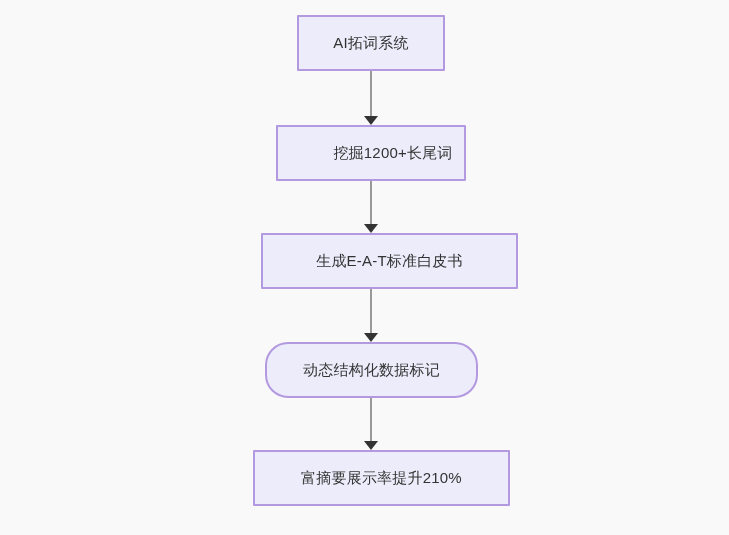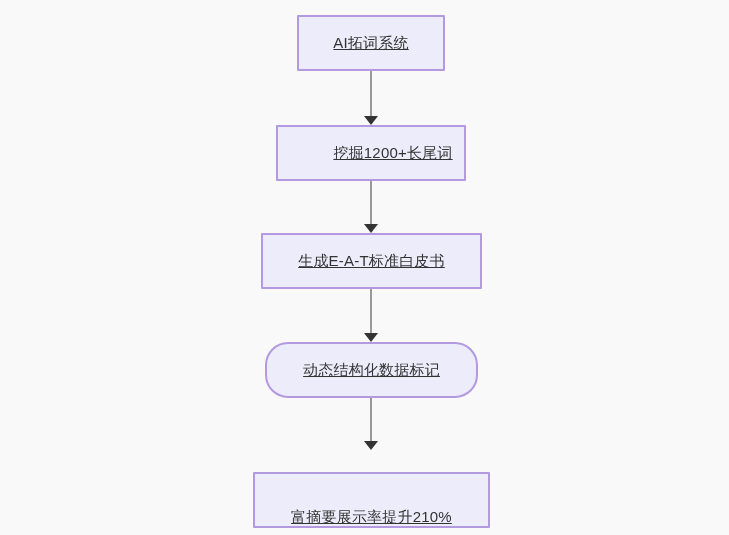--- a/index.html
+++ b/index.html
@@ -25,21 +25,20 @@
     border: 2px solid #b399e0;
     border-radius: 1px;
     display: flex;
     align-items: center;
     justify-content: center;
     color: #333333;
     font-size: 15px;
     line-height: 1.2;
     letter-spacing: 0.2px;
     white-space: nowrap;
-    text-decoration: underline;
   }
   .edge {
     position: absolute;
     width: 14px;
     pointer-events: none;
   }
   .edge .stem {
     position: absolute;
     left: 6px;
     top: 0;
@@ -72,35 +71,35 @@
 
   <div class="node" style="left:276px; top:125px; width:190px; height:56px;padding-left:44px;">
     <span>挖掘1200+长尾词</span>
   </div>
 
   <div class="edge" style="left:364px; top:181px; height:52px;">
     <div class="stem" style="height:43px;"></div>
     <div class="head" style="top:43px;"></div>
   </div>
 
-  <div class="node" style="left:261px; top:233px; width:221px; height:56px;">
+  <div class="node" style="left:261px; top:233px; width:257px; height:56px;">
     <span>生成E-A-T标准白皮书</span>
   </div>
 
   <div class="edge" style="left:364px; top:289px; height:53px;">
     <div class="stem" style="height:44px;"></div>
     <div class="head" style="top:44px;"></div>
   </div>
 
   <div class="node" style="left:265px; top:342px; width:213px; height:56px;border-radius:23px;">
     <span>动态结构化数据标记</span>
   </div>
 
   <div class="edge" style="left:364px; top:398px; height:52px;">
     <div class="stem" style="height:43px;"></div>
     <div class="head" style="top:43px;"></div>
   </div>
 
-  <div class="node" style="left:253px; top:472px; width:237px; height:56px;align-items:flex-end;">
+  <div class="node" style="left:253px; top:450px; width:257px; height:56px;">
     <span>富摘要展示率提升210%</span>
   </div>
 
 </div>
 
 </body></html>

